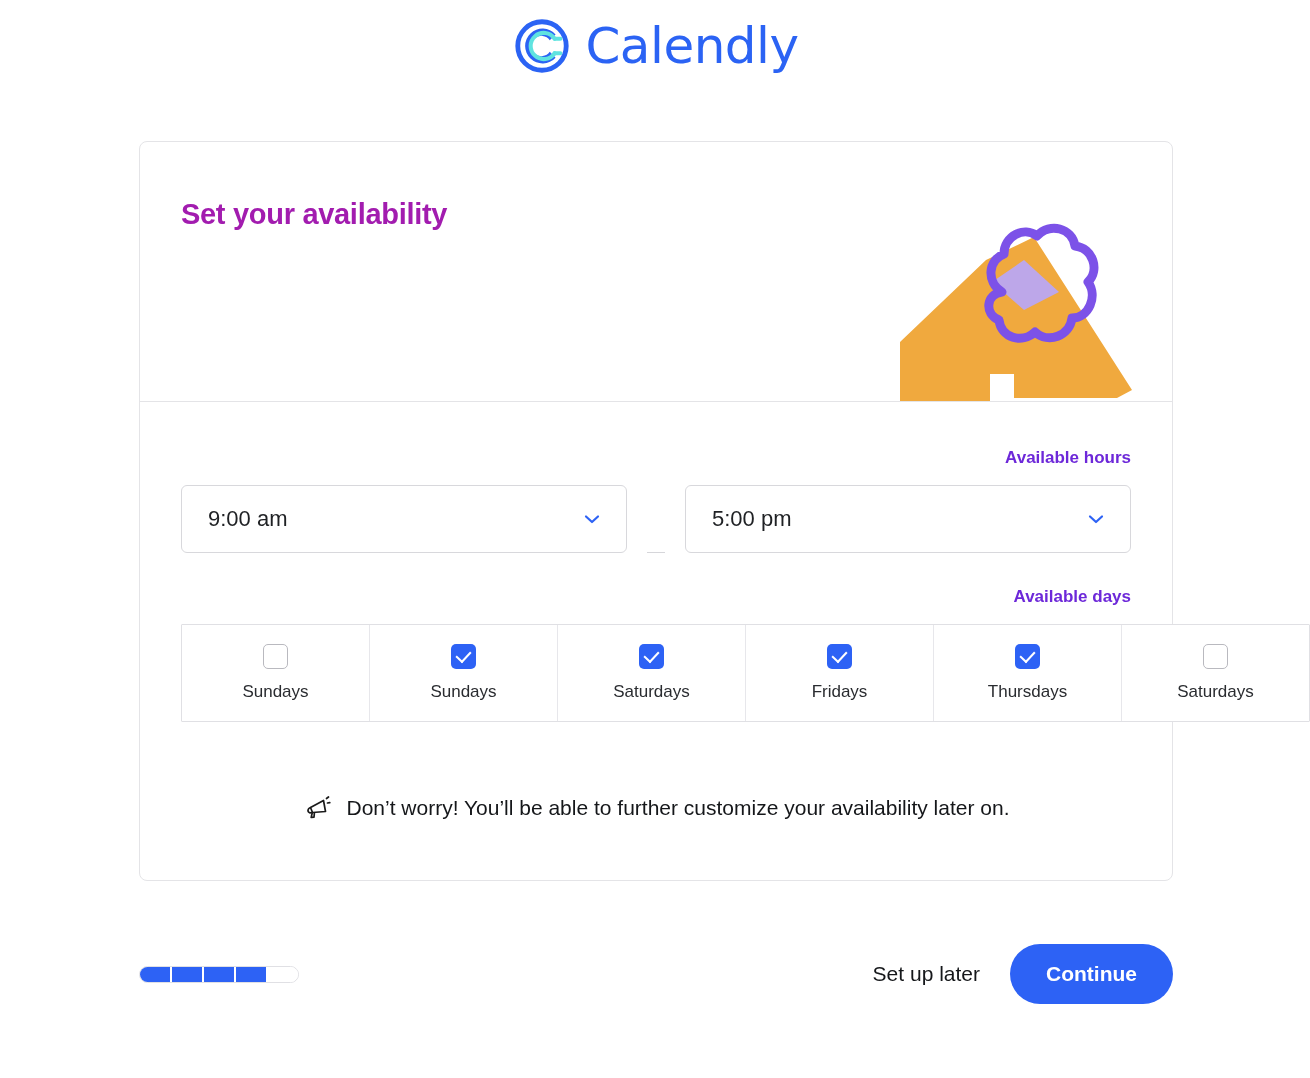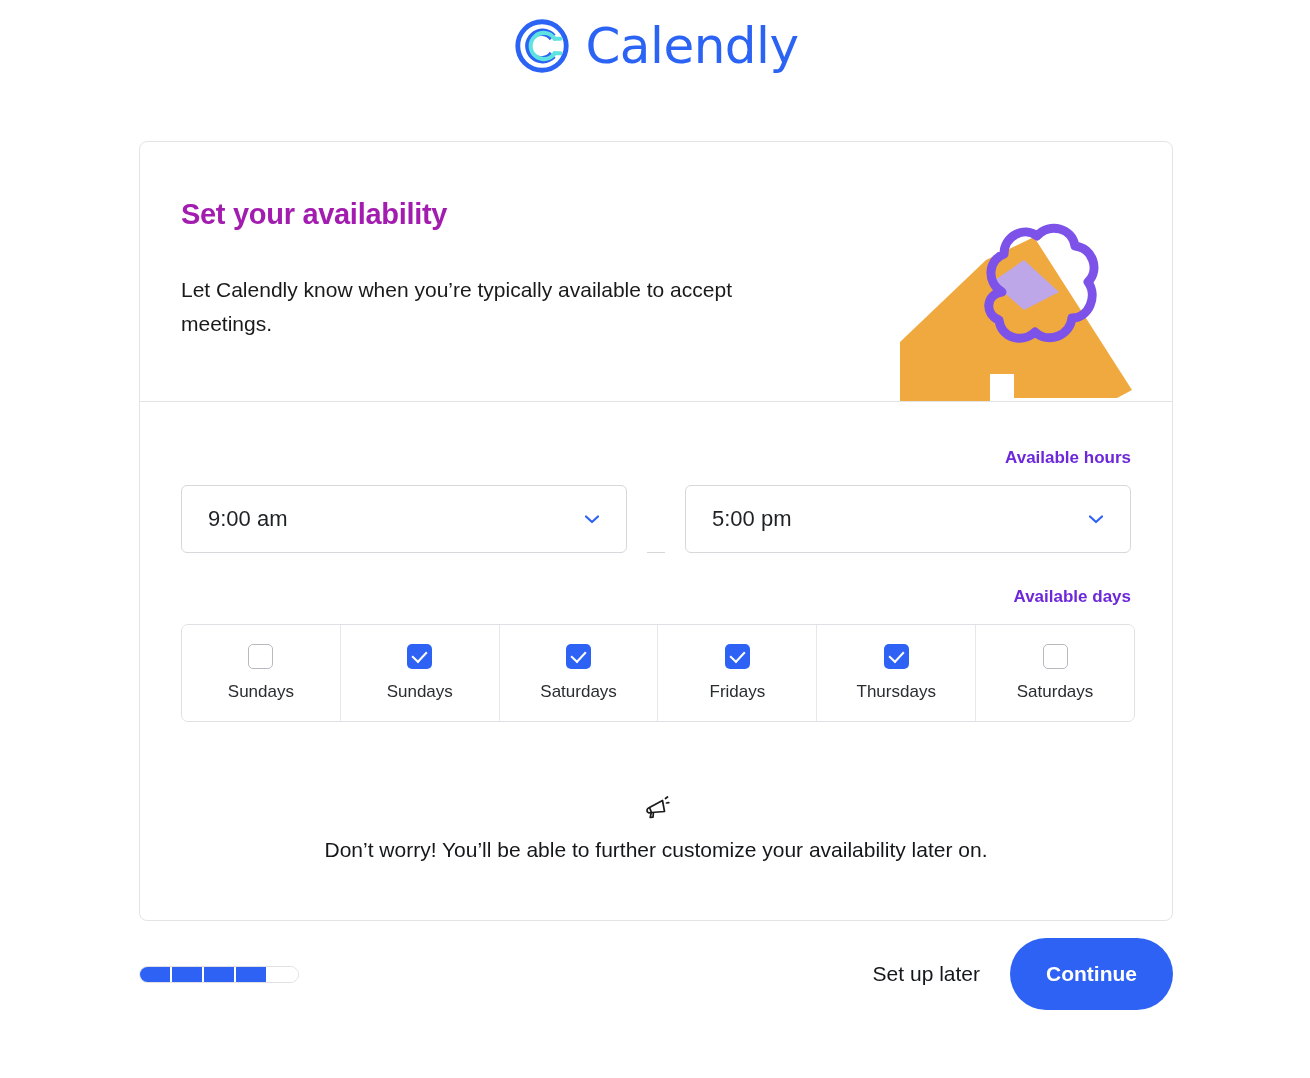--- a/index.html
+++ b/index.html
@@ -106,23 +106,23 @@
     height: 1.5px;
     background: #d6d6da;
     margin: 0 20px;
     flex: none;
   }
 
   
   .days-wrap {
     display: flex;
     border: 1px solid #e0e0e4;
-    border-radius: 7px;
+    border-radius: 1px;
     overflow: hidden;
-    width: 954px;
+    width: 1129px;
   }
   .day-cell {
     flex: 1 1 0;
     height: 96px;
     display: flex;
     flex-direction: column;
     align-items: center;
     justify-content: center;
     gap: 13px;
     border-left: 1px solid #e7e7eb;
@@ -144,21 +144,20 @@
     transform: rotate(43deg);
   }
 
   
   .note {
     display: flex;
     align-items: center;
     justify-content: center;
     gap: 16px;
     margin-top: 72px;
-    flex-direction: column;
   }
   .note-text { font-size: 21px; color: #15171a; }
   .megaphone { width: 28px; height: 28px; flex: none; }
 
   
   .footer {
     position: absolute;
     left: 139px;
     top: 938px;
     width: 1034px;
@@ -194,21 +193,21 @@
     font-family: Liberation Sans, sans-serif;
   }
   .continue-btn {
     background: #2d62f5;
     color: #fff;
     font-size: 21px;
     font-weight: 700;
     border: none;
     border-radius: 40px;
     padding: 0 36px;
-    height: 72px;
+    height: 60px;
     cursor: pointer;
     font-family: inherit;
   }
 </style>
 </head>
 <body>
 
 <div class="page">
 
   <div class="logo-bar">
@@ -218,21 +217,20 @@
       <path d="M45 24.5 A13.5 13.5 0 1 0 45 39.5" fill="none" stroke="#5fe3e0" stroke-width="4.2" stroke-linecap="round"></path>
       <path d="M45 24.5 L51 24.5 M45 39.5 L51 39.5" stroke="#5fe3e0" stroke-width="4.2" stroke-linecap="round"></path>
     </svg>
     <span class="logo-word">Calendly</span>
   </div>
 
   <div class="card">
 
     <div class="card-header">
       <div class="card-title">Set your availability</div>
-      <div class="card-sub">Let Calendly know when you’re typically available to accept meetings.</div>
 
       <svg class="hero-art" viewBox="0 0 300 262">
         <path d="M26 200 L112 118 L160 95 L258 248 L243 256 L140 256 L140 232 L116 232 L116 262 L26 262 Z" fill="#f0a93e"></path>
         <path d="M118 140 L150 118 L185 150 L150 168 Z" fill="#b9a6f2" opacity="0.95"></path>
         <path d="M128 150 C112 140 114 118 130 112 C130 94 150 84 163 94 C176 80 198 86 201 104
                  C219 106 226 128 214 140 C224 154 215 176 198 176 C196 194 174 202 161 190
                  C148 202 127 196 125 178 C110 172 112 152 128 150 Z" fill="none" stroke="#7c52e8" stroke-width="9" stroke-linejoin="round"></path>
       </svg>
     </div>
 

